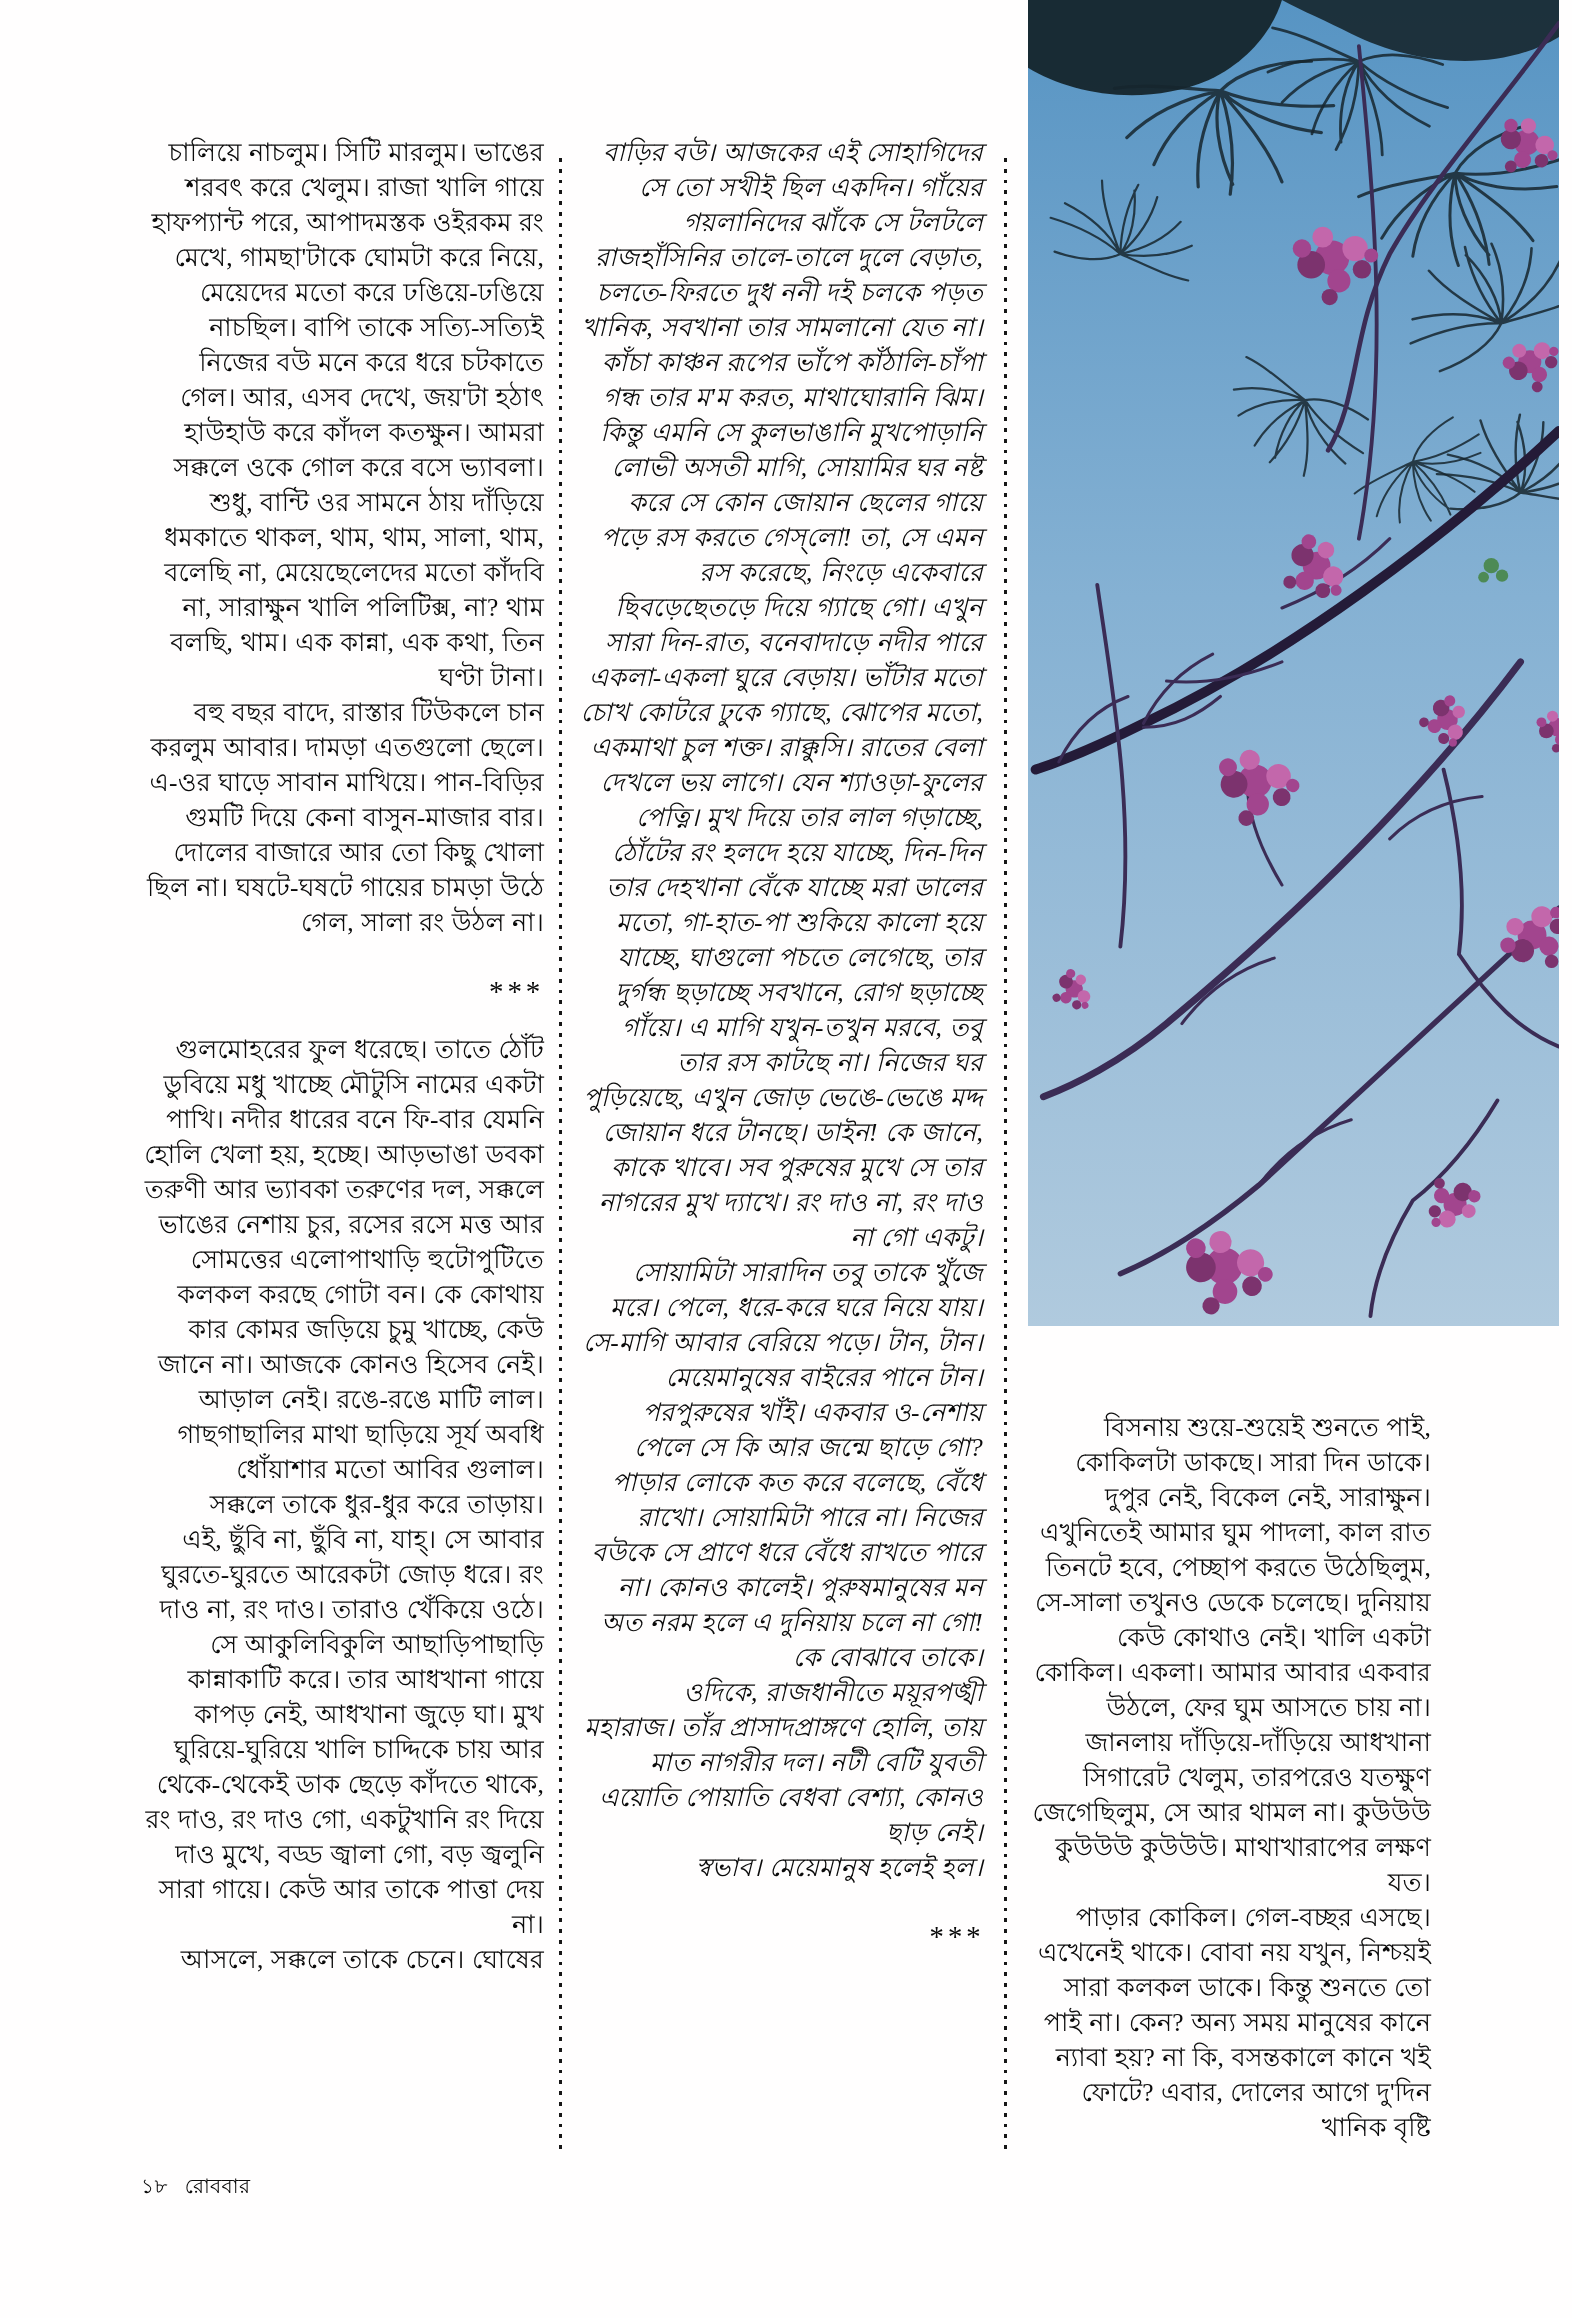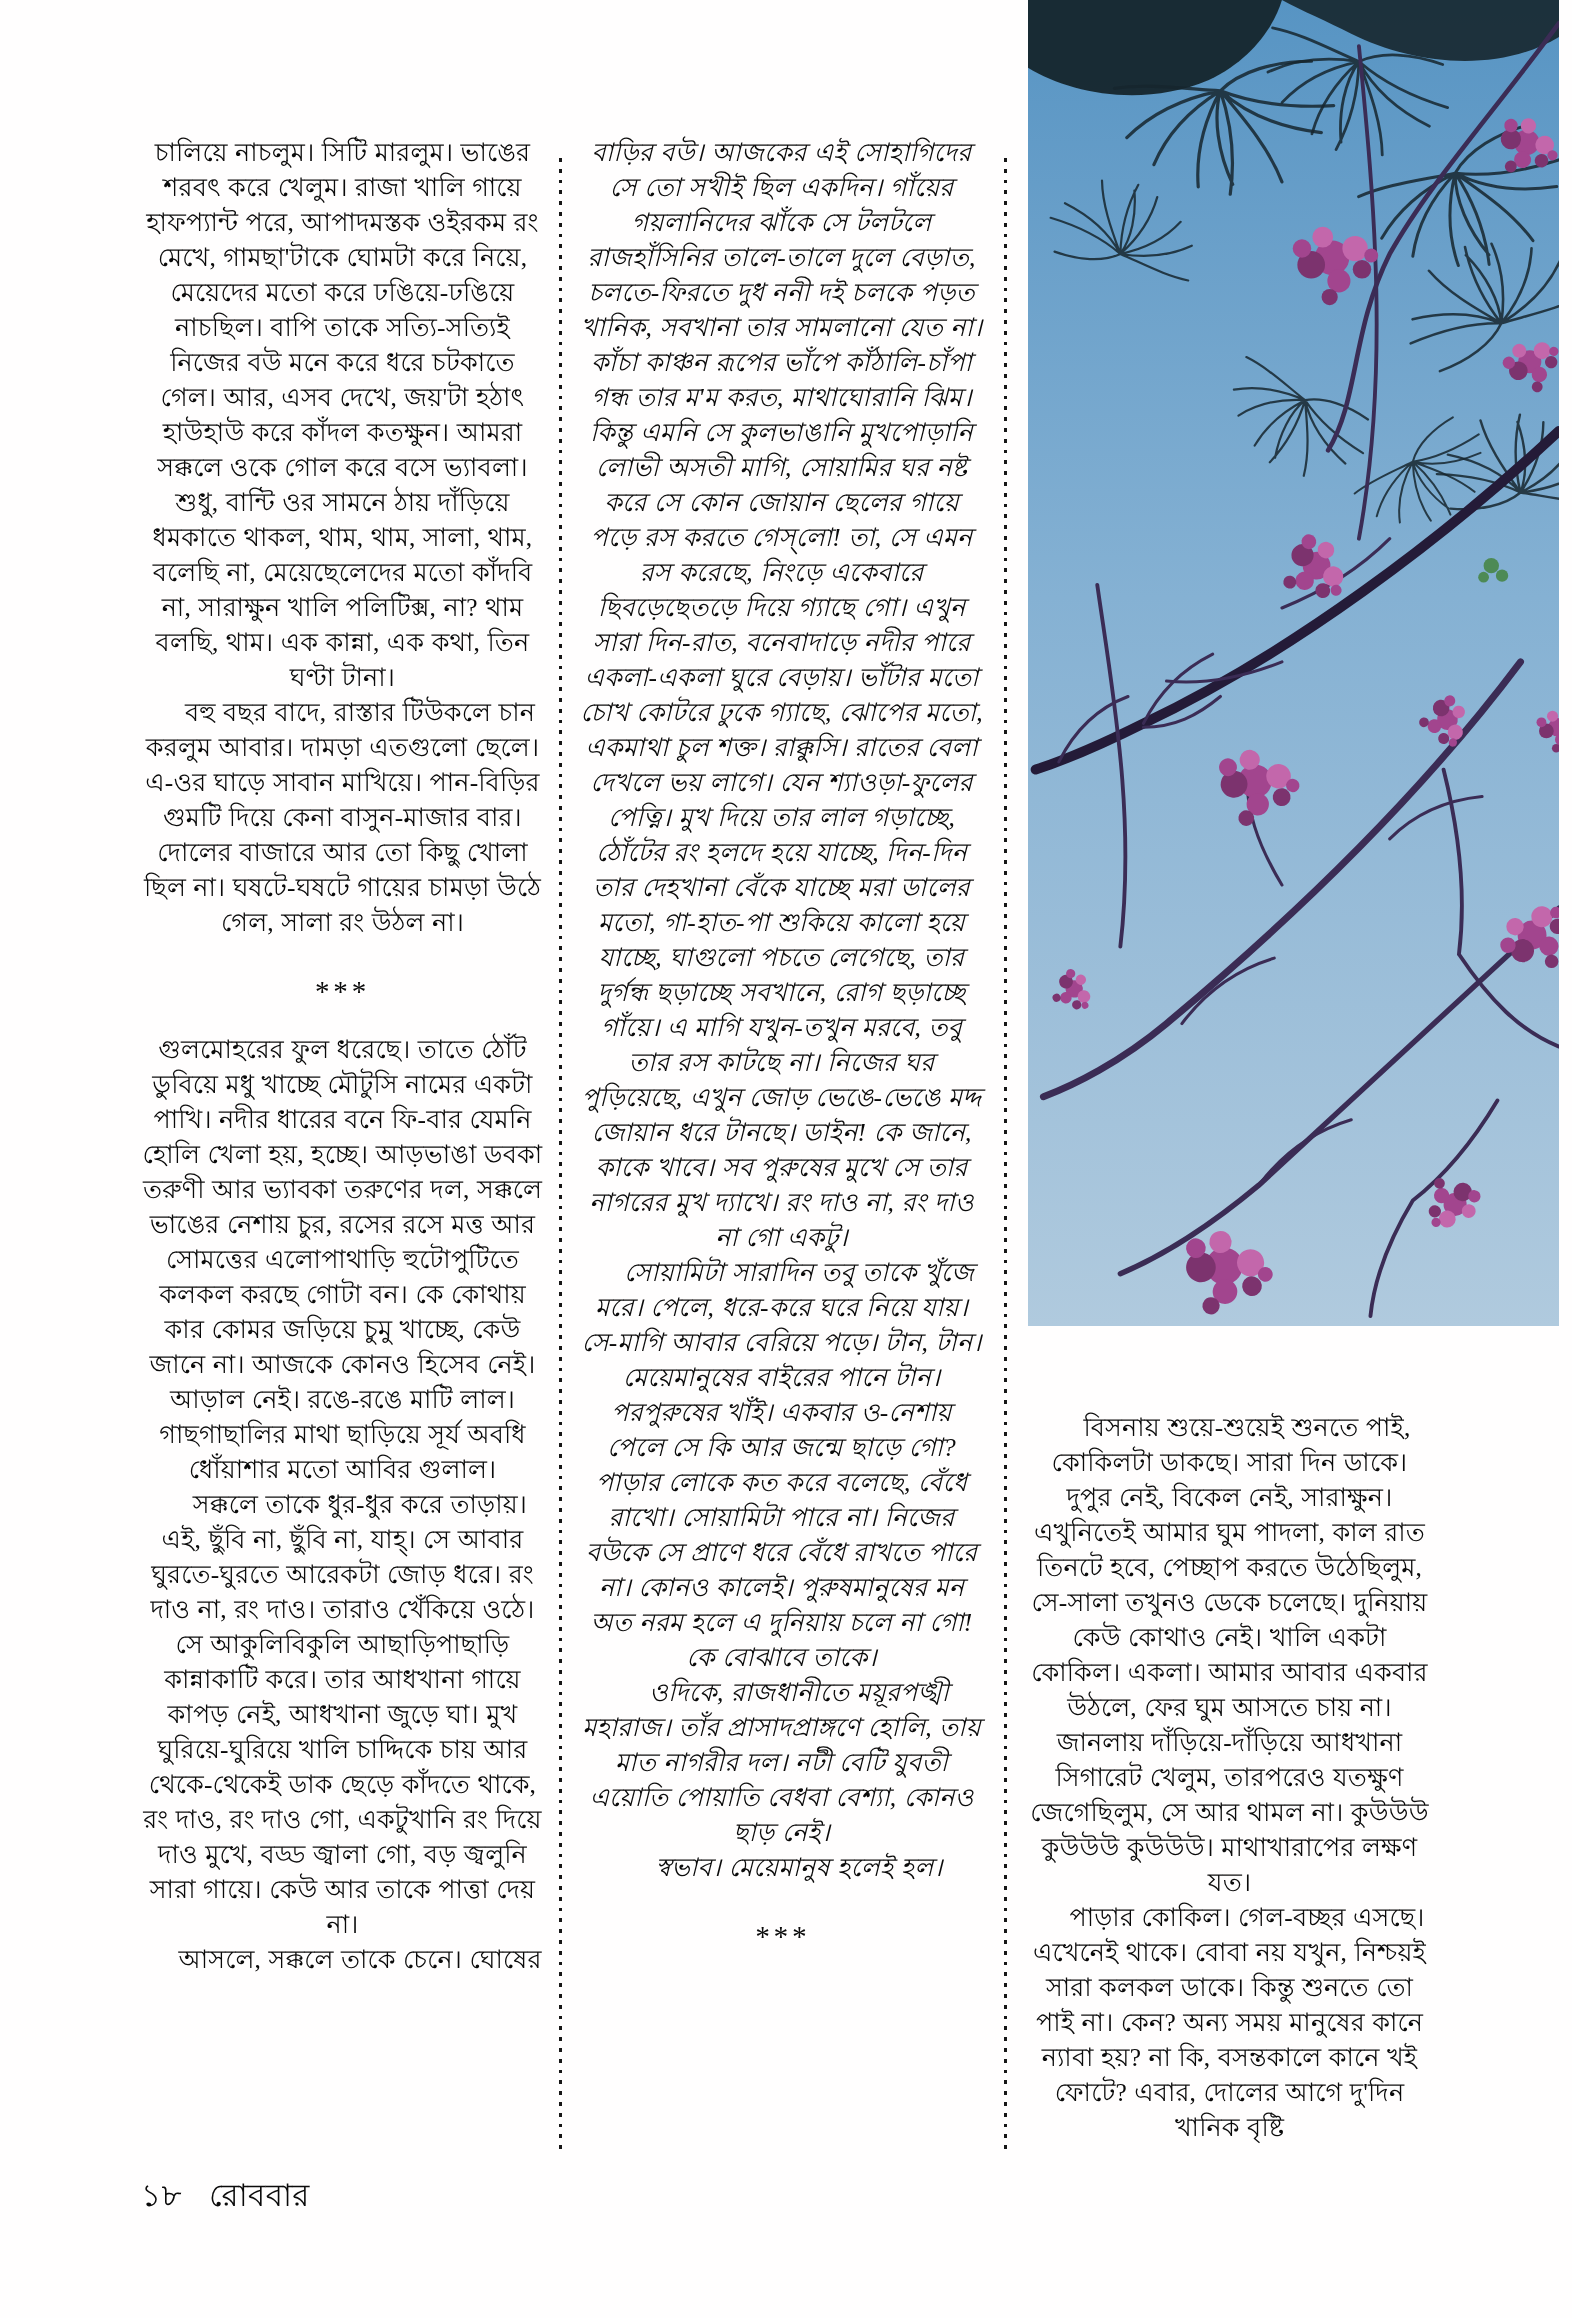--- a/index.html
+++ b/index.html
@@ -24,39 +24,39 @@
     position:absolute;top:158px;height:1994px;width:3.1px;
     background:repeating-linear-gradient(to bottom,var(--rule,#161616) 0 3.8px,transparent 3.8px 10.8px);
   }
   .vrule.r1{left:559px;}
   .vrule.r2{left:1004px;}
 
   
   .col{
     position:absolute;width:403px;
     font-size:25.4px;line-height:35px;
-    text-align:center;
+    text-align:right;
     letter-spacing:0.2px;
     word-spacing:0.8px;
   }
   .col.c1{left:141px;top:135px;}
   .col.c2{left:580px;top:135px;font-style:italic;}
   .col.c3{left:1028px;top:1410px;}
   .para{margin:0;}
   .para.indent{text-indent:35px;}
   .section-break{
     font-size:29px;letter-spacing:3.8px;line-height:35px;
     margin:34px 0 23px 0;
   }
 
   
   .footer{
     position:absolute;left:141px;top:2171px;
-    font-size:31px;letter-spacing:0.4px;
-    display:flex;gap:27px;align-items:baseline;
+    font-size:20px;letter-spacing:0.4px;
+    display:flex;gap:17px;align-items:baseline;
   }
 </style>
 </head>
 <body>
 
 <div class="page">
 
   <div class="photo">
     <svg viewBox="0 0 690 1723" preserveAspectRatio="none" aria-hidden="true">
       <defs>

